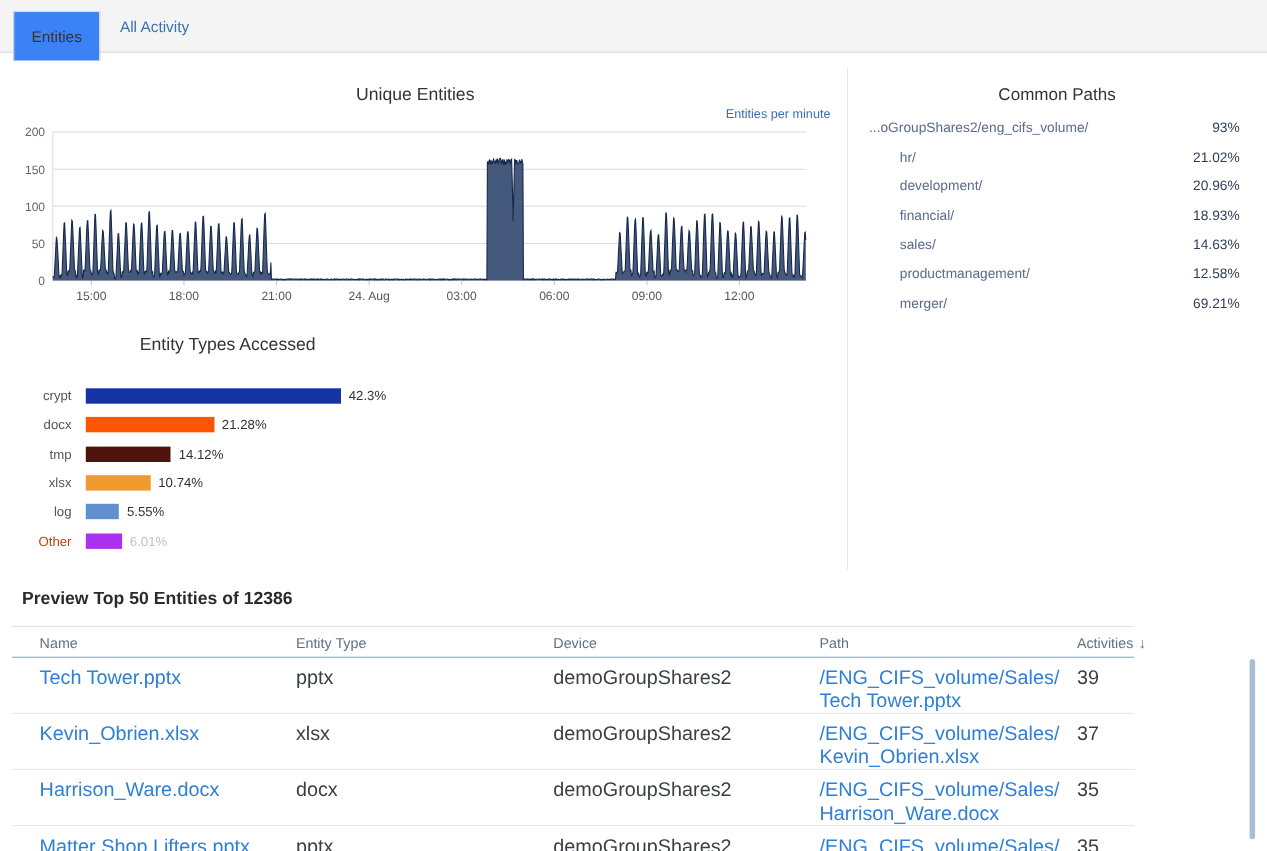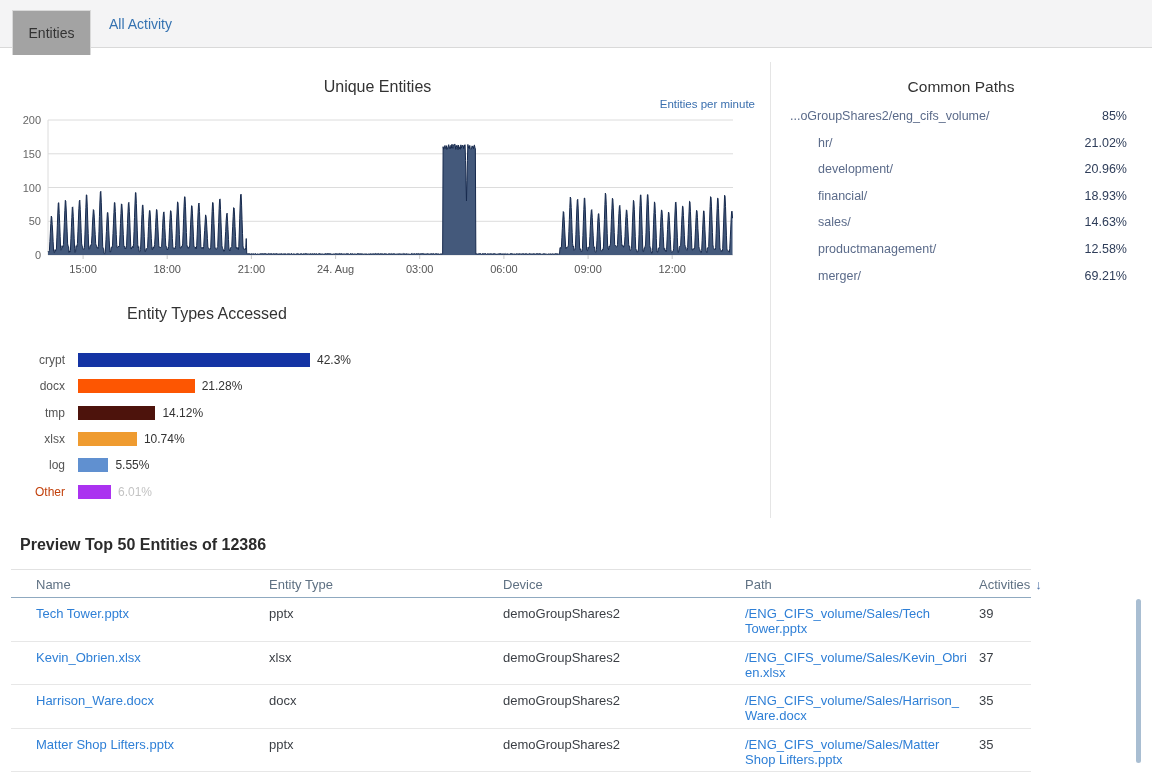--- a/index.html
+++ b/index.html
@@ -5,21 +5,21 @@
   * { margin:0; padding:0; box-sizing:border-box; }
   html,body { background:#fff; }
   .page {
     position:relative; width:1152px; height:774px; overflow:hidden;
     background:#ffffff; font-family:"Liberation Sans", sans-serif; color:#333;
   }
   
   .tabbar { position:absolute; left:0; top:0; width:1152px; height:48px;
     background:#f4f4f5; border-bottom:1px solid #d9d9d9; z-index:1; }
   .tab-active { position:absolute; left:12px; top:10px; width:79px; height:45px;
-    background:#a3a3a3; border:1px solid #d9d9d9; border-bottom:none; z-index:3;
+    background:#3b82f6; border:1px solid #d9d9d9; border-bottom:none; z-index:3;
     display:flex; align-items:center; justify-content:center;
     font-size:14px; color:#333; cursor:default; }
   .tab-inactive { position:absolute; left:99px; top:0; height:48px; padding:0 10px;
     display:flex; align-items:center; font-size:14px; color:#3472b1; cursor:pointer; }
   
   .ue-title { position:absolute; left:0; top:78px; width:755px; text-align:center;
     font-size:16px; color:#333; }
   .ue-sub { position:absolute; left:0; top:98px; width:755px; text-align:right;
     font-size:11.5px; color:#3a6fae; }
   #area-svg { position:absolute; left:0; top:112px; }
@@ -46,21 +46,21 @@
   .cp-row.ind1 .cp-path { margin-left:48px; }
   .cp-pct { font-size:12.5px; color:#2e3d59; }
   
   .pv-title { position:absolute; left:20px; top:536px; font-size:16px; color:#2b2b2b;font-weight:bold; }
   .tbl { position:absolute; left:11px; top:569px; width:1020px; }
   .tbl-grid { display:grid; grid-template-columns:233px 234px 242px 234px 1fr; padding-left:25px; }
   .tbl-head { border-top:1px solid #e2e2e2; border-bottom:1px solid #8fa9c0; height:29px; }
   .th { font-size:13px; color:#5f7183; padding-top:7px; cursor:pointer; }
   .sort-arrow { color:#4a6fa5; margin-left:5px; font-size:13px; }
   .tbl-row { border-bottom:1px solid #e7e7e7; min-height:43.5px; }
-  .td { font-size:13px; color:#3b3f45; padding-top:8px; padding-right:10px; }
+  .td { font-size:18px; color:#3b3f45; padding-top:8px; padding-right:10px; }
   .td.link { color:#2e7fd6; cursor:pointer; overflow-wrap:break-word; word-break:break-word; }
   .scroll-thumb { position:absolute; left:1136px; top:599px; width:5px; height:164px;
     background:#a9bed2; border-radius:2.5px; cursor:grab; }
 </style>
 </head>
 <body>
 
 <div class="page">
 
   <div class="tabbar">
@@ -139,21 +139,21 @@
         <div class="bar-pct muted">6.01%</div>
       </div>
     </div>
 
   <div class="divider-v"></div>
 
   <div class="cp-title">Common Paths</div>
   <div class="cp-rows" id="cp-rows">
       <div class="cp-row ind0">
         <span class="cp-path">...oGroupShares2/eng_cifs_volume/</span>
-        <span class="cp-pct">85%</span>
+        <span class="cp-pct">93%</span>
       </div>
       <div class="cp-row ind1">
         <span class="cp-path">hr/</span>
         <span class="cp-pct">21.02%</span>
       </div>
       <div class="cp-row ind1">
         <span class="cp-path">development/</span>
         <span class="cp-pct">20.96%</span>
       </div>
       <div class="cp-row ind1">

